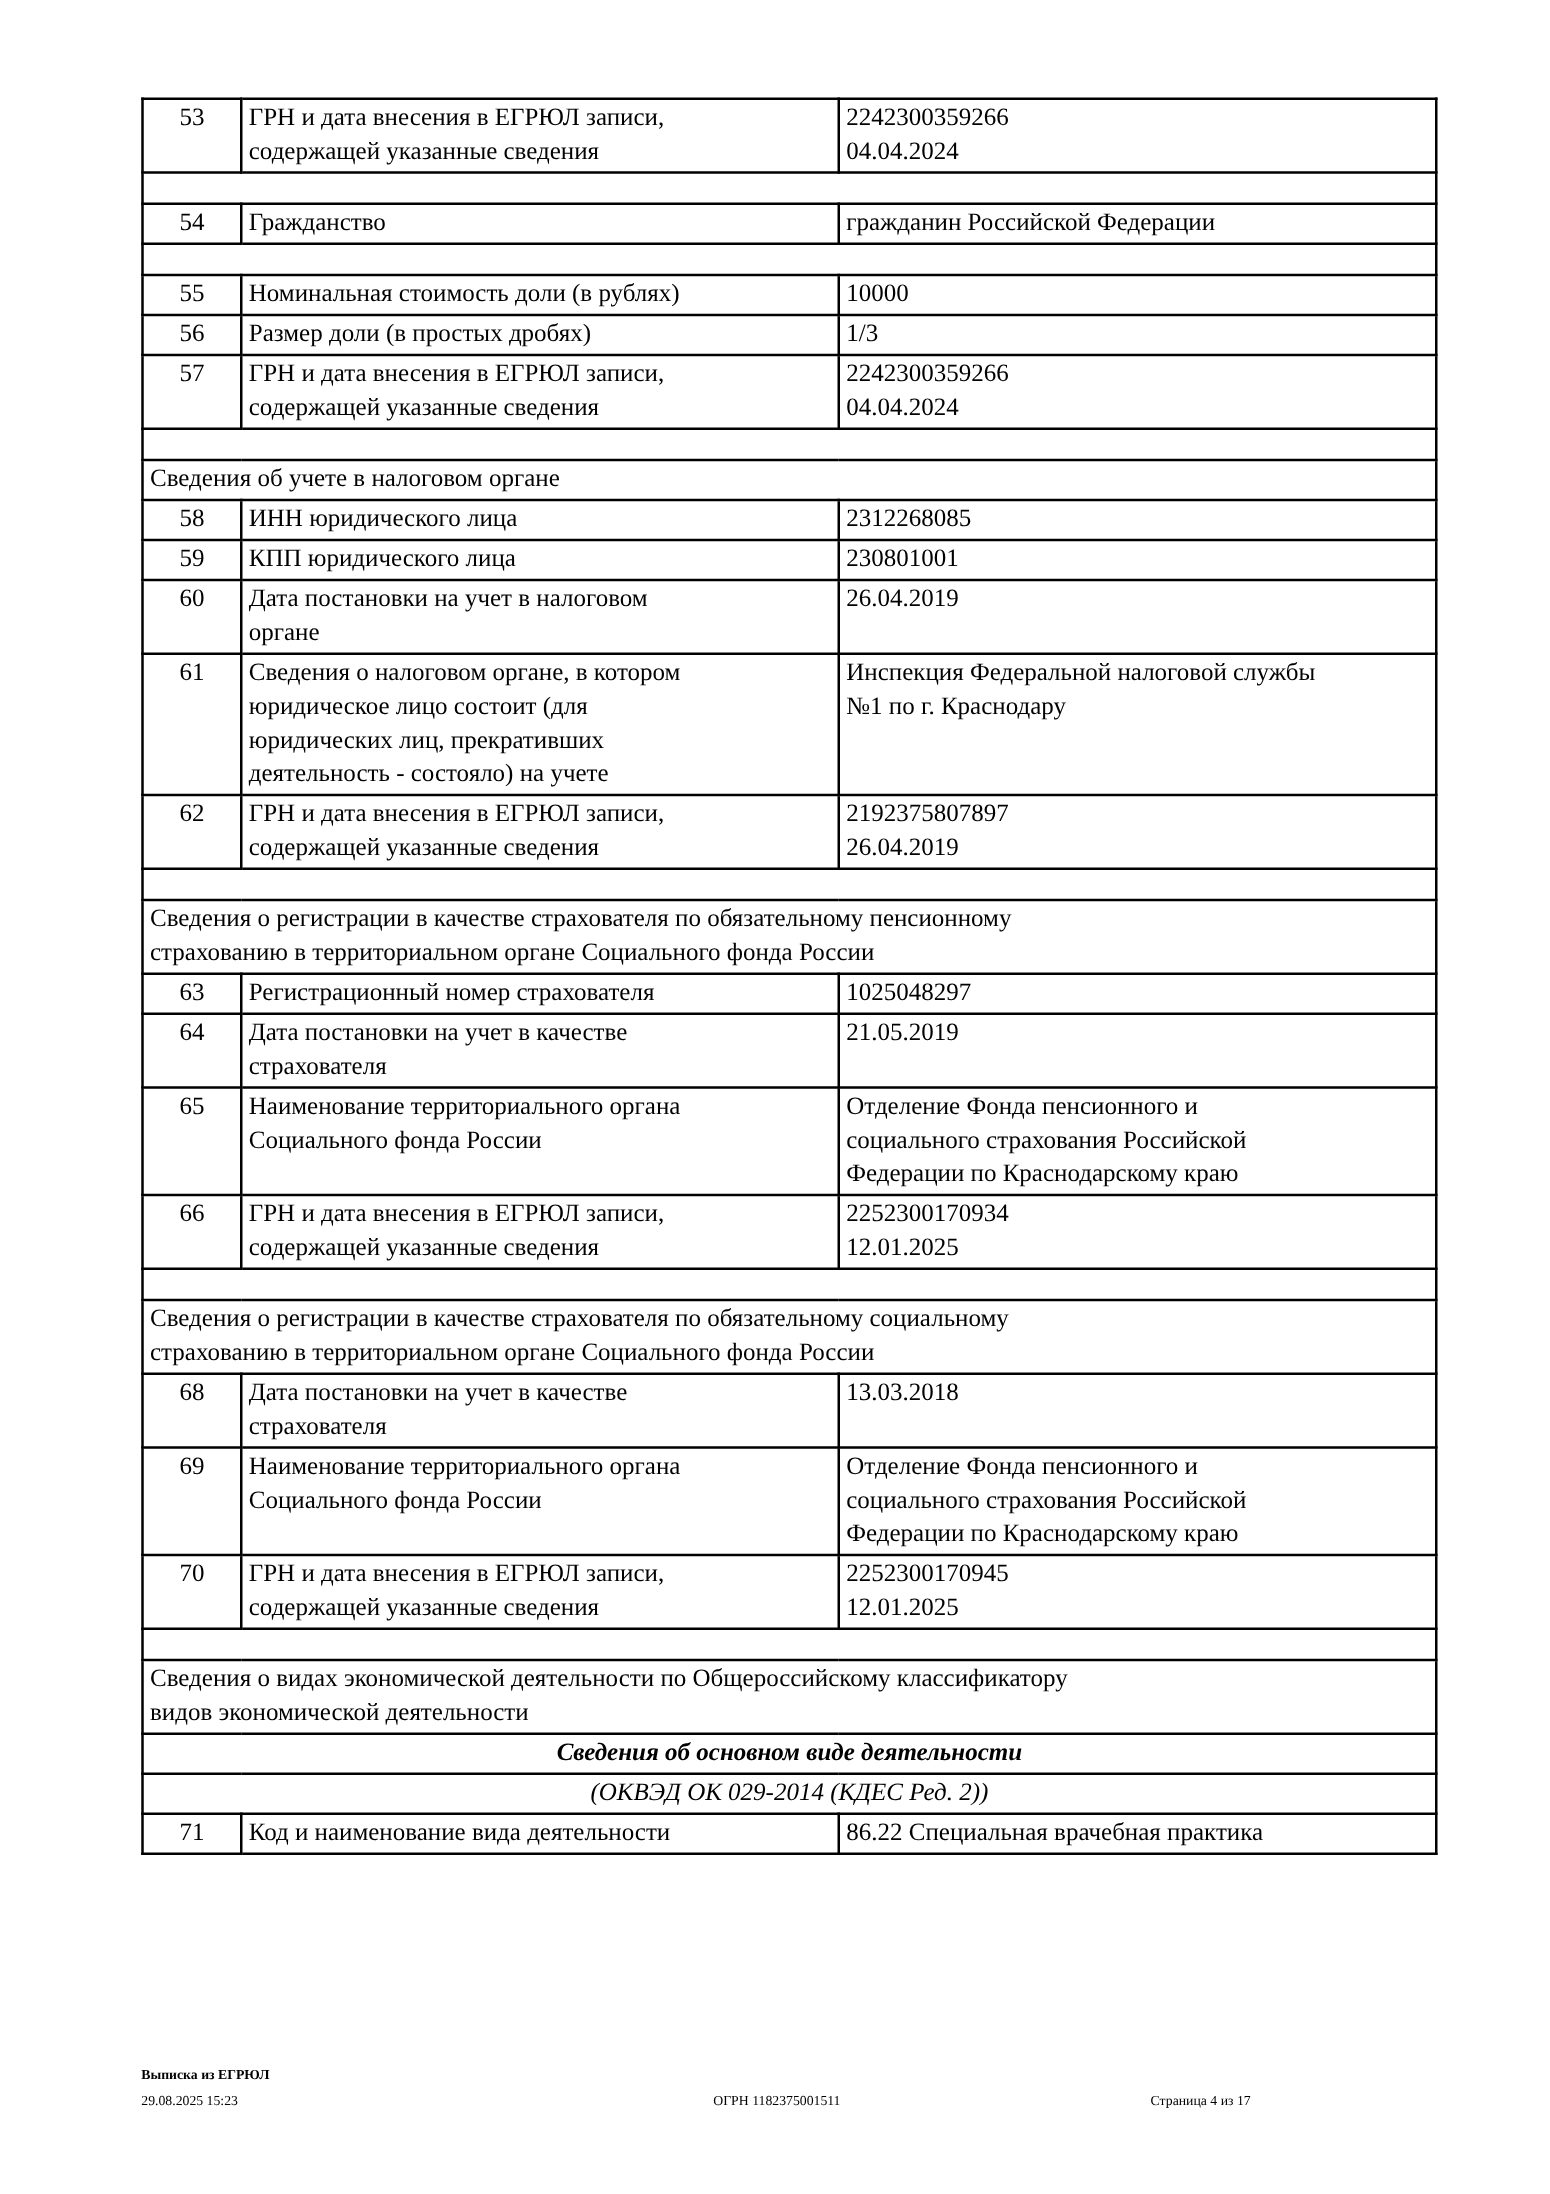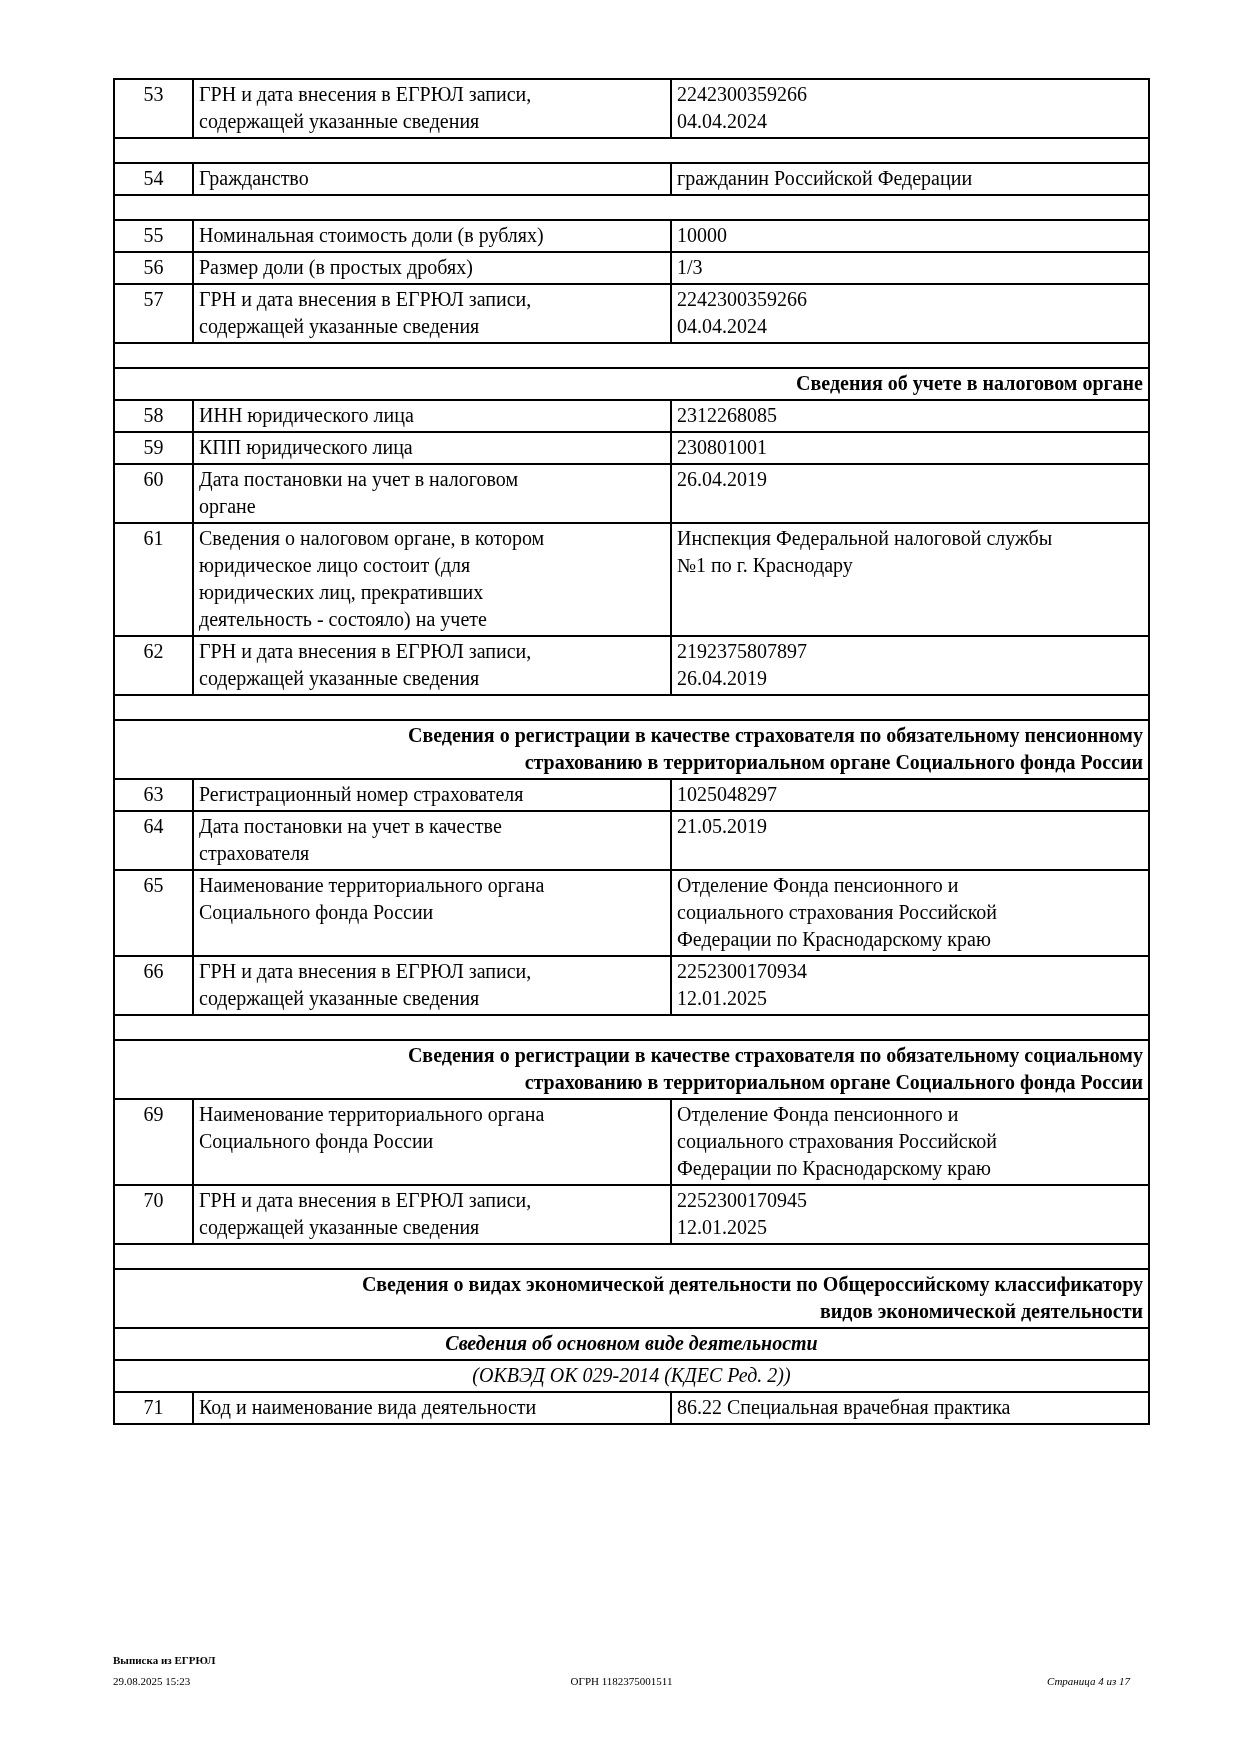--- a/index.html
+++ b/index.html
@@ -24,37 +24,37 @@
     border:2px solid #000;
     vertical-align:top;
     font-size:20px;
     line-height:27px;
     padding:1px 5px 2px 5px;
     white-space:pre-line;
     word-wrap:break-word;
   }
   td.num   { text-align:center; padding-left:0; padding-right:0; }
   td.spacer{ height:20px; padding:0; }
-  td.section    { text-align:right; font-weight:bold; }
+  td.section    { text-align:left; font-weight:normal; }
   td.section-bi { text-align:center; font-weight:bold; font-style:italic; }
   td.section-i  { text-align:center; font-style:italic; }
 
   .footer {
     position:absolute;
     left:113px; top:1650px;
     width:1017px;
     display:flex;
     align-items:flex-end;
     font-size:11px;
     line-height:21px;
   }
   .f-left  { flex:1 1 0; }
   .f-left .f-title { font-weight:bold; }
   .f-center{ flex:1 1 0; text-align:center; }
-  .f-right { flex:1 1 0; text-align:right;font-style:italic; }
+  .f-right { flex:1 1 0; text-align:center; }
 </style>
 </head>
 <body>
 
 <div class="page">
 
   <table class="doc">
     <colgroup>
       <col style="width:79px">
       <col style="width:478px">
@@ -166,20 +166,26 @@
 содержащей указанные сведения</td>
           <td class="value">2252300170934
 12.01.2025</td>
         </tr>
         <tr>
           <td class="spacer" colspan="3"></td>
         </tr>
         <tr>
           <td class="section" colspan="3">Сведения о регистрации в качестве страхователя по обязательному социальному
 страхованию в территориальном органе Социального фонда России</td>
+        </tr>
+        <tr>
+          <td class="num">68</td>
+          <td class="label">Дата постановки на учет в качестве
+страхователя</td>
+          <td class="value">13.03.2018</td>
         </tr>
         <tr>
           <td class="num">69</td>
           <td class="label">Наименование территориального органа
 Социального фонда России</td>
           <td class="value">Отделение Фонда пенсионного и
 социального страхования Российской
 Федерации по Краснодарскому краю</td>
         </tr>
         <tr>

